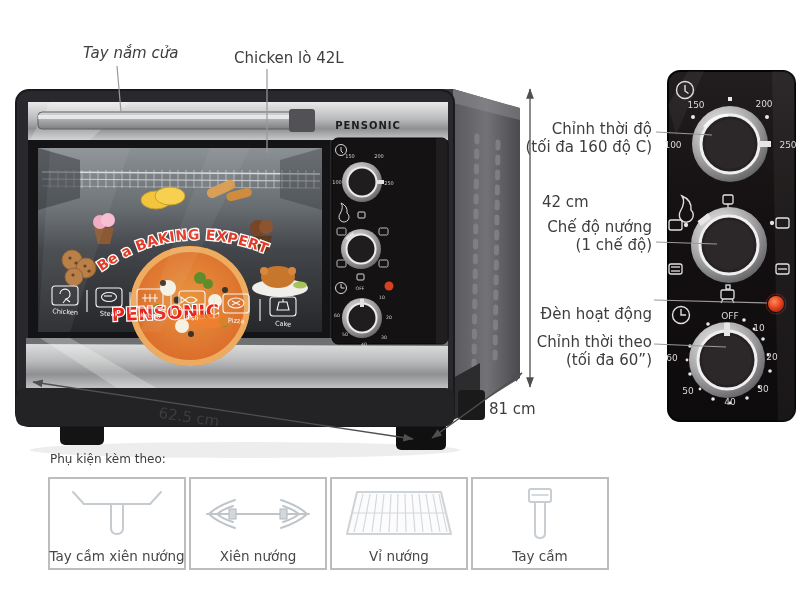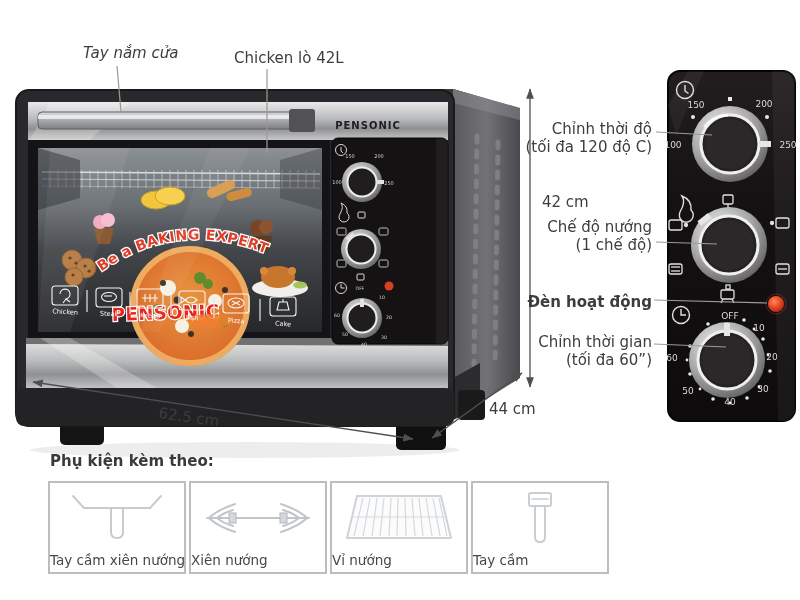--- a/index.html
+++ b/index.html
@@ -8,24 +8,24 @@
          font-family:"DejaVu Sans","Liberation Sans",sans-serif;color:#3d3d3d;}
   .lbl{position:absolute;font-size:15px;color:#3d3d3d;white-space:nowrap;line-height:18px;}
   .callout{position:absolute;right:148px;text-align:right;font-size:15px;color:#3d3d3d;line-height:18px;white-space:nowrap;}
   .rot{transform:rotate(8deg);transform-origin:left top;}
   svg{display:block;}
   .abs{position:absolute;}
   .ovl{pointer-events:none;z-index:6;}
   .labels{z-index:7;}
   
   .acc-wrap{position:absolute;left:48px;top:452px;width:710px;z-index:3;}
-  .acc-title{font-size:15px;font-weight:bold;color:#3a3a3a;margin:0 0 11px 2px;}
+  .acc-title{font-size:12px;font-weight:normal;color:#3a3a3a;margin:0 0 11px 2px;}
   .acc-row{display:flex;gap:3px;}
   .acc-box{width:138px;height:93px;border:2px solid #bdbdbd;background:#fff;
-           display:flex;flex-direction:column;justify-content:flex-end;padding-bottom:4px;}
+           display:flex;flex-direction:column;align-items:center;justify-content:flex-end;padding-bottom:4px;}
   .acc-ico{flex:1;display:flex;align-items:center;justify-content:center;width:100%;}
   .acc-lbl{font-size:13.5px;color:#474747;white-space:nowrap;}
 </style>
 </head>
 <body>
 
 <div class="stage">
 
   <svg class="abs" style="left:10px;top:78px;z-index:2" width="525" height="385" viewBox="0 0 525 385" xmlns="http://www.w3.org/2000/svg">
     <defs>
@@ -416,35 +416,35 @@
       <line x1="33" y1="382" x2="413" y2="439" marker-start="url(#arrDim)" marker-end="url(#arrDim)"></line>
       <line x1="432" y1="438" x2="522" y2="373" marker-start="url(#arrDim)" marker-end="url(#arrDim)"></line>
     </g>
   </svg>
 
   <div class="lbl labels" style="left:83px;top:44px;font-style:italic;">Tay nắm cửa</div>
   <div class="lbl labels" style="left:234px;top:49px;">Chicken lò 42L</div>
 
   <div class="lbl labels" style="left:542px;top:193px;">42 cm</div>
   <div class="lbl labels rot" style="left:160px;top:404px;">62.5 cm</div>
-  <div class="lbl labels" style="left:489px;top:400px;">44 cm</div>
+  <div class="lbl labels" style="left:489px;top:400px;">81 cm</div>
 
   <div class="callout labels" style="top:120px;">
     <div>Chỉnh thời độ</div>
-    <div>(tối đa 120 độ C)</div>
+    <div>(tối đa 160 độ C)</div>
   </div>
   <div class="callout labels" style="top:218px;">
     <div>Chế độ nướng</div>
     <div>(1 chế độ)</div>
   </div>
-  <div class="callout labels" style="top:293px;font-weight:bold;">
+  <div class="callout labels" style="top:305px;">
     <div>Đèn hoạt động</div>
   </div>
   <div class="callout labels" style="top:333px;">
-    <div>Chỉnh thời gian</div>
+    <div>Chỉnh thời theo</div>
     <div>(tối đa 60”)</div>
   </div>
 
   <div class="acc-wrap">
     <div class="acc-title">Phụ kiện kèm theo:</div>
     <div class="acc-row">
 
       <div class="acc-box">
         <div class="acc-ico">
           <svg width="112" height="56" viewBox="0 0 112 56">

